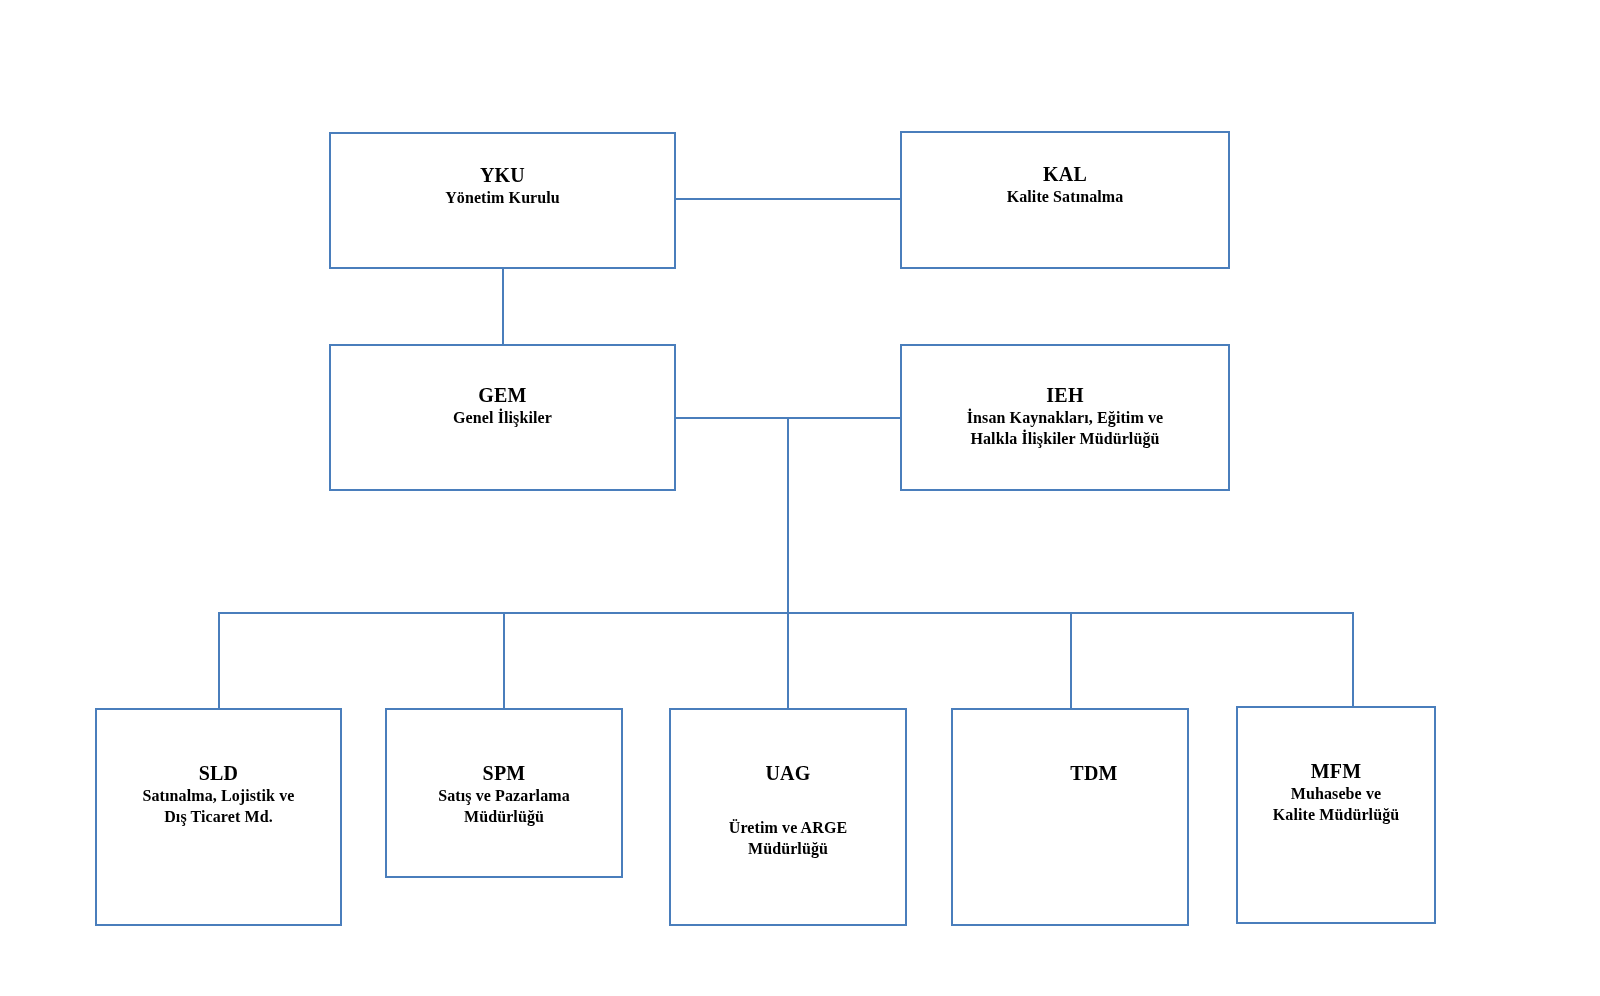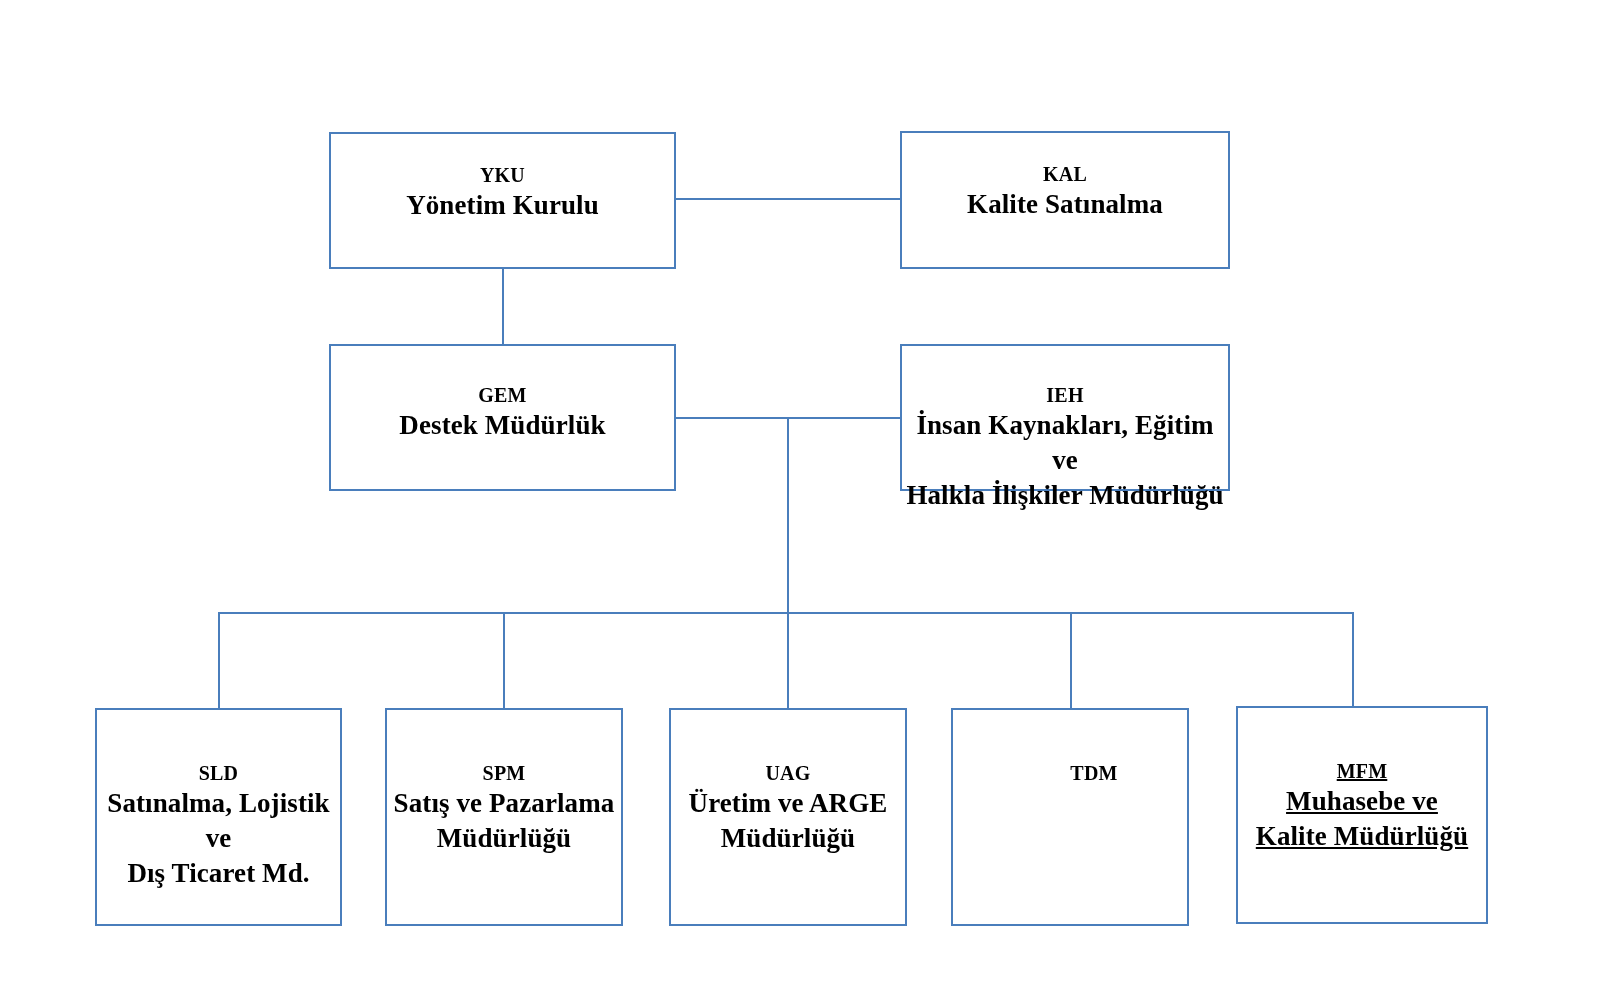--- a/index.html
+++ b/index.html
@@ -32,21 +32,21 @@
     color: #000000;
     line-height: 1.30;
   }
   .org-box .code {
     font-weight: bold;
     font-size: 20px;
     letter-spacing: 0.2px;
   }
   .org-box .title {
     font-weight: bold;
-    font-size: 27px;
+    font-size: 16px;
     white-space: pre-line;
     letter-spacing: 0.1px;
   }
   
   .tier-top    { justify-content: flex-start; padding-top: 28px; }
   .tier-mid    { justify-content: flex-start; padding-top: 36px; }
   .tier-bottom { justify-content: flex-start; padding-top: 50px; }
 
   
   .conn {
@@ -82,50 +82,50 @@
     <span class="title">Yönetim Kurulu</span>
   </div>
 
   <div class="org-box tier-top" style="left:900px; top:118px; width:330px; height:138px;">
     <span class="code">KAL</span>
     <span class="title">Kalite Satınalma</span>
   </div>
 
   <div class="org-box tier-mid" style="left:329px; top:331px; width:347px; height:147px;">
     <span class="code">GEM</span>
-    <span class="title">Destek Müdürlük</span>
+    <span class="title">Genel İlişkiler</span>
   </div>
 
   <div class="org-box tier-mid" style="left:900px; top:331px; width:330px; height:147px;">
     <span class="code">IEH</span>
     <span class="title">İnsan Kaynakları, Eğitim ve
 Halkla İlişkiler Müdürlüğü</span>
   </div>
 
   <div class="org-box tier-bottom" style="left:95px; top:695px; width:247px; height:218px;">
     <span class="code">SLD</span>
     <span class="title">Satınalma, Lojistik ve
 Dış Ticaret Md.</span>
   </div>
 
-  <div class="org-box tier-bottom" style="left:385px; top:695px; width:238px; height:218px;">
+  <div class="org-box tier-bottom" style="left:385px; top:695px; width:238px; height:170px;">
     <span class="code">SPM</span>
     <span class="title">Satış ve Pazarlama
 Müdürlüğü</span>
   </div>
 
-  <div class="org-box tier-bottom" style="left:669px; top:695px; width:238px; height:218px;">
+  <div class="org-box tier-bottom" style="left:669px; top:695px; width:238px; height:218px;gap:32px;">
     <span class="code">UAG</span>
     <span class="title">Üretim ve ARGE
 Müdürlüğü</span>
   </div>
 
   <div class="org-box tier-bottom" style="left:951px; top:695px; width:238px; height:218px;padding-left:48px;">
     <span class="code">TDM</span>
   </div>
 
-  <div class="org-box tier-bottom" style="left:1236px; top:693px; width:252px; height:218px;text-decoration:underline;">
+  <div class="org-box tier-bottom" style="left:1236px; top:693px; width:200px; height:218px;">
     <span class="code">MFM</span>
     <span class="title">Muhasebe ve
 Kalite Müdürlüğü</span>
   </div>
 
 </div>
 
 </body></html>

